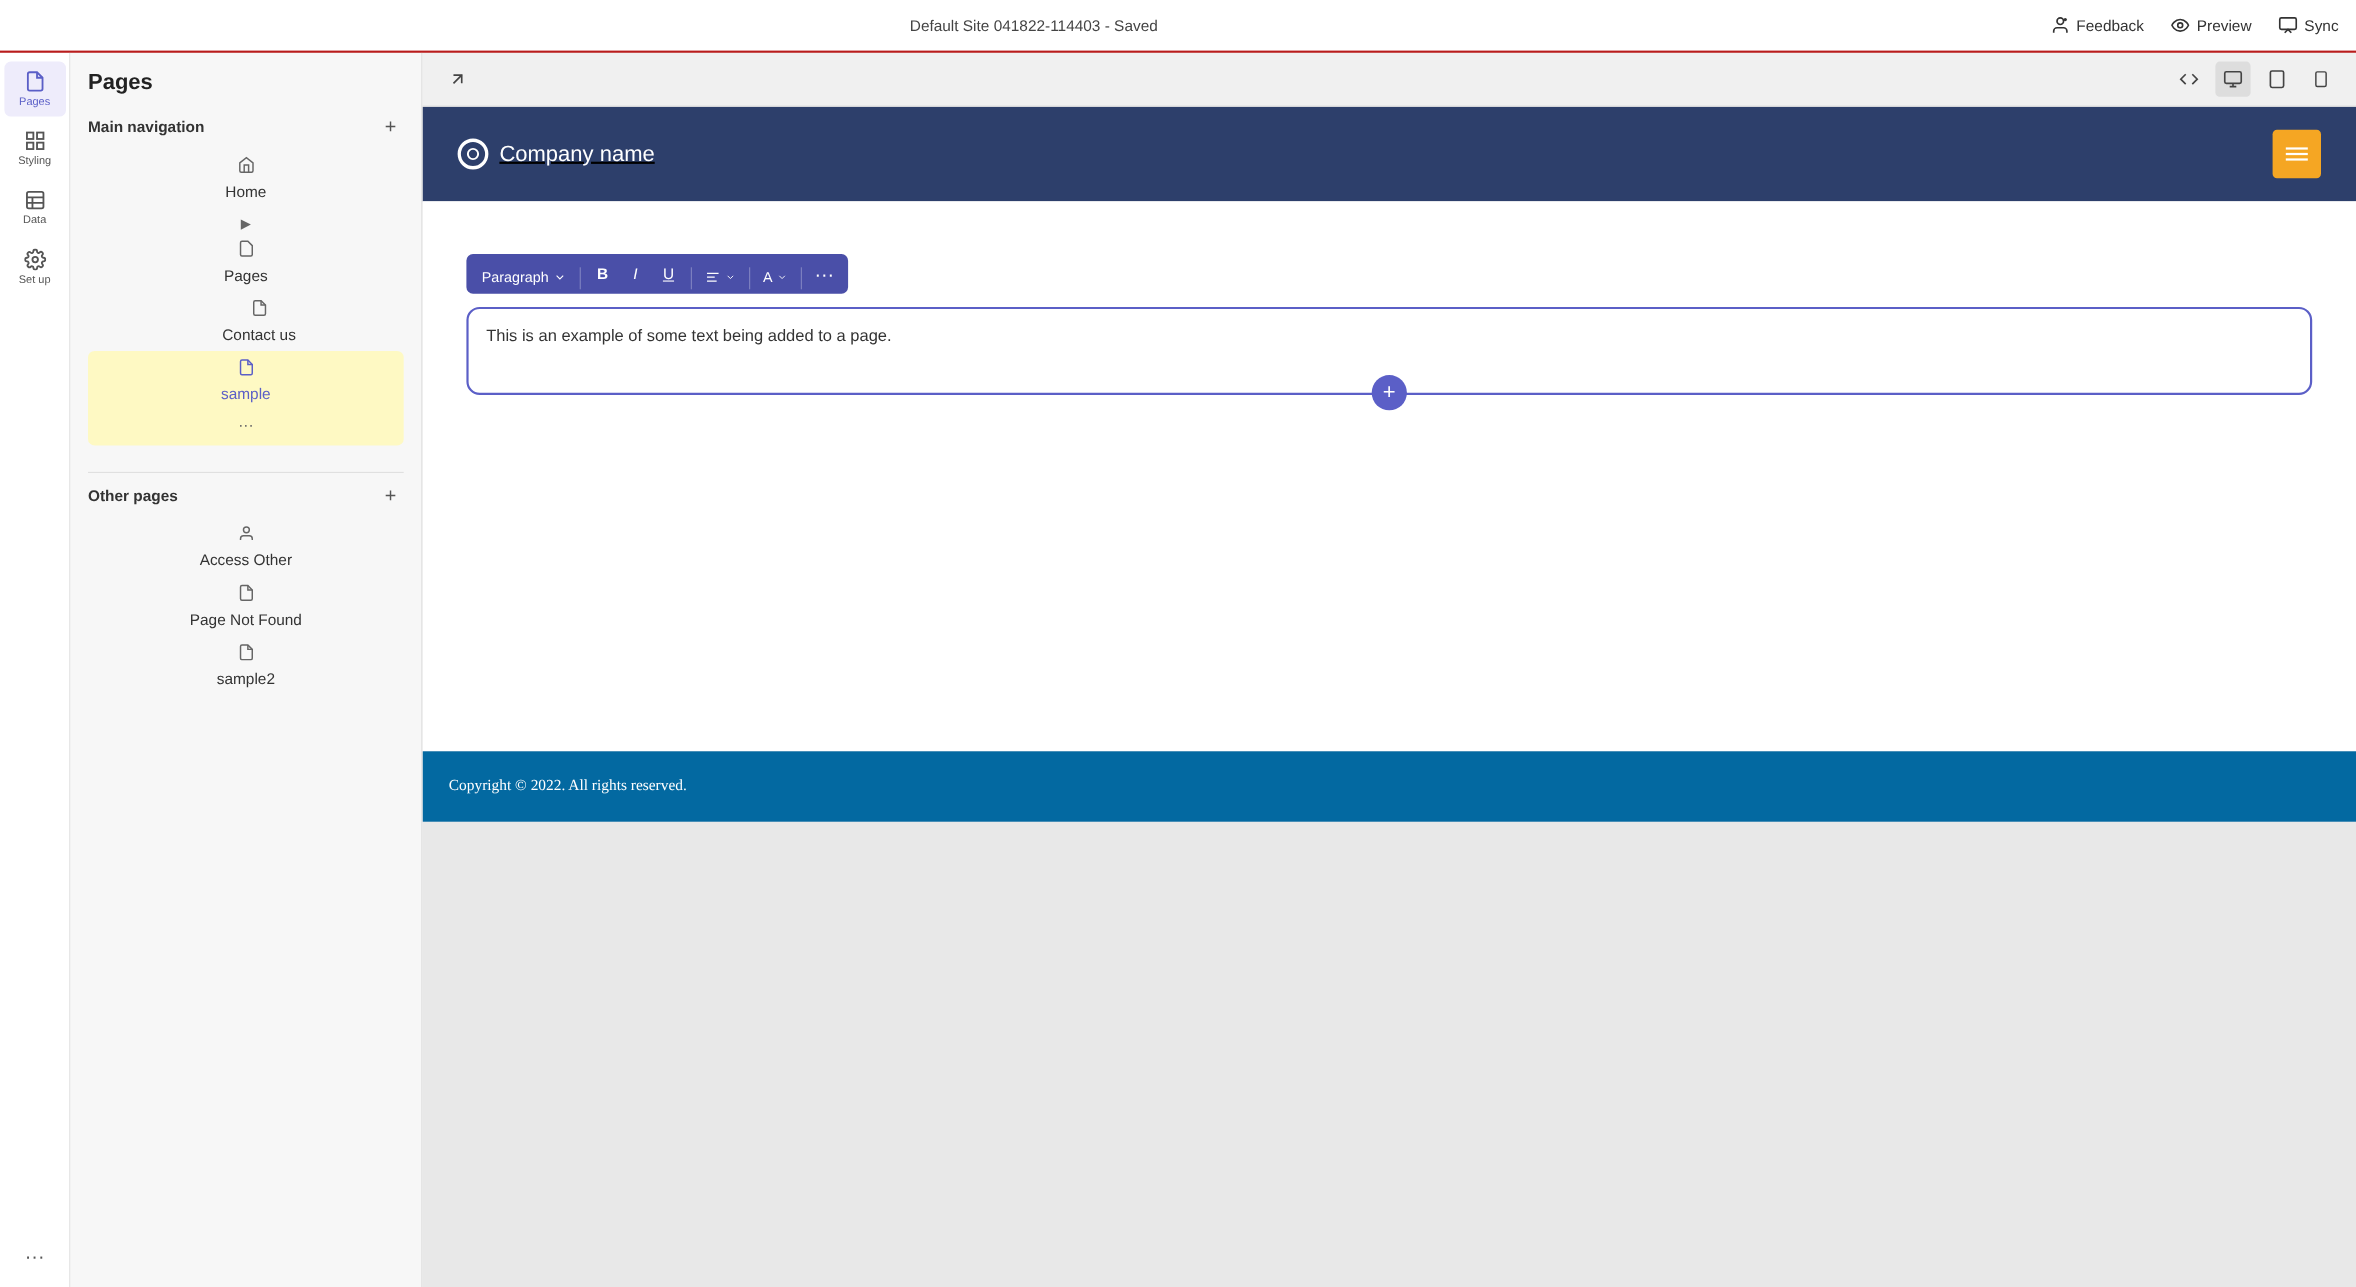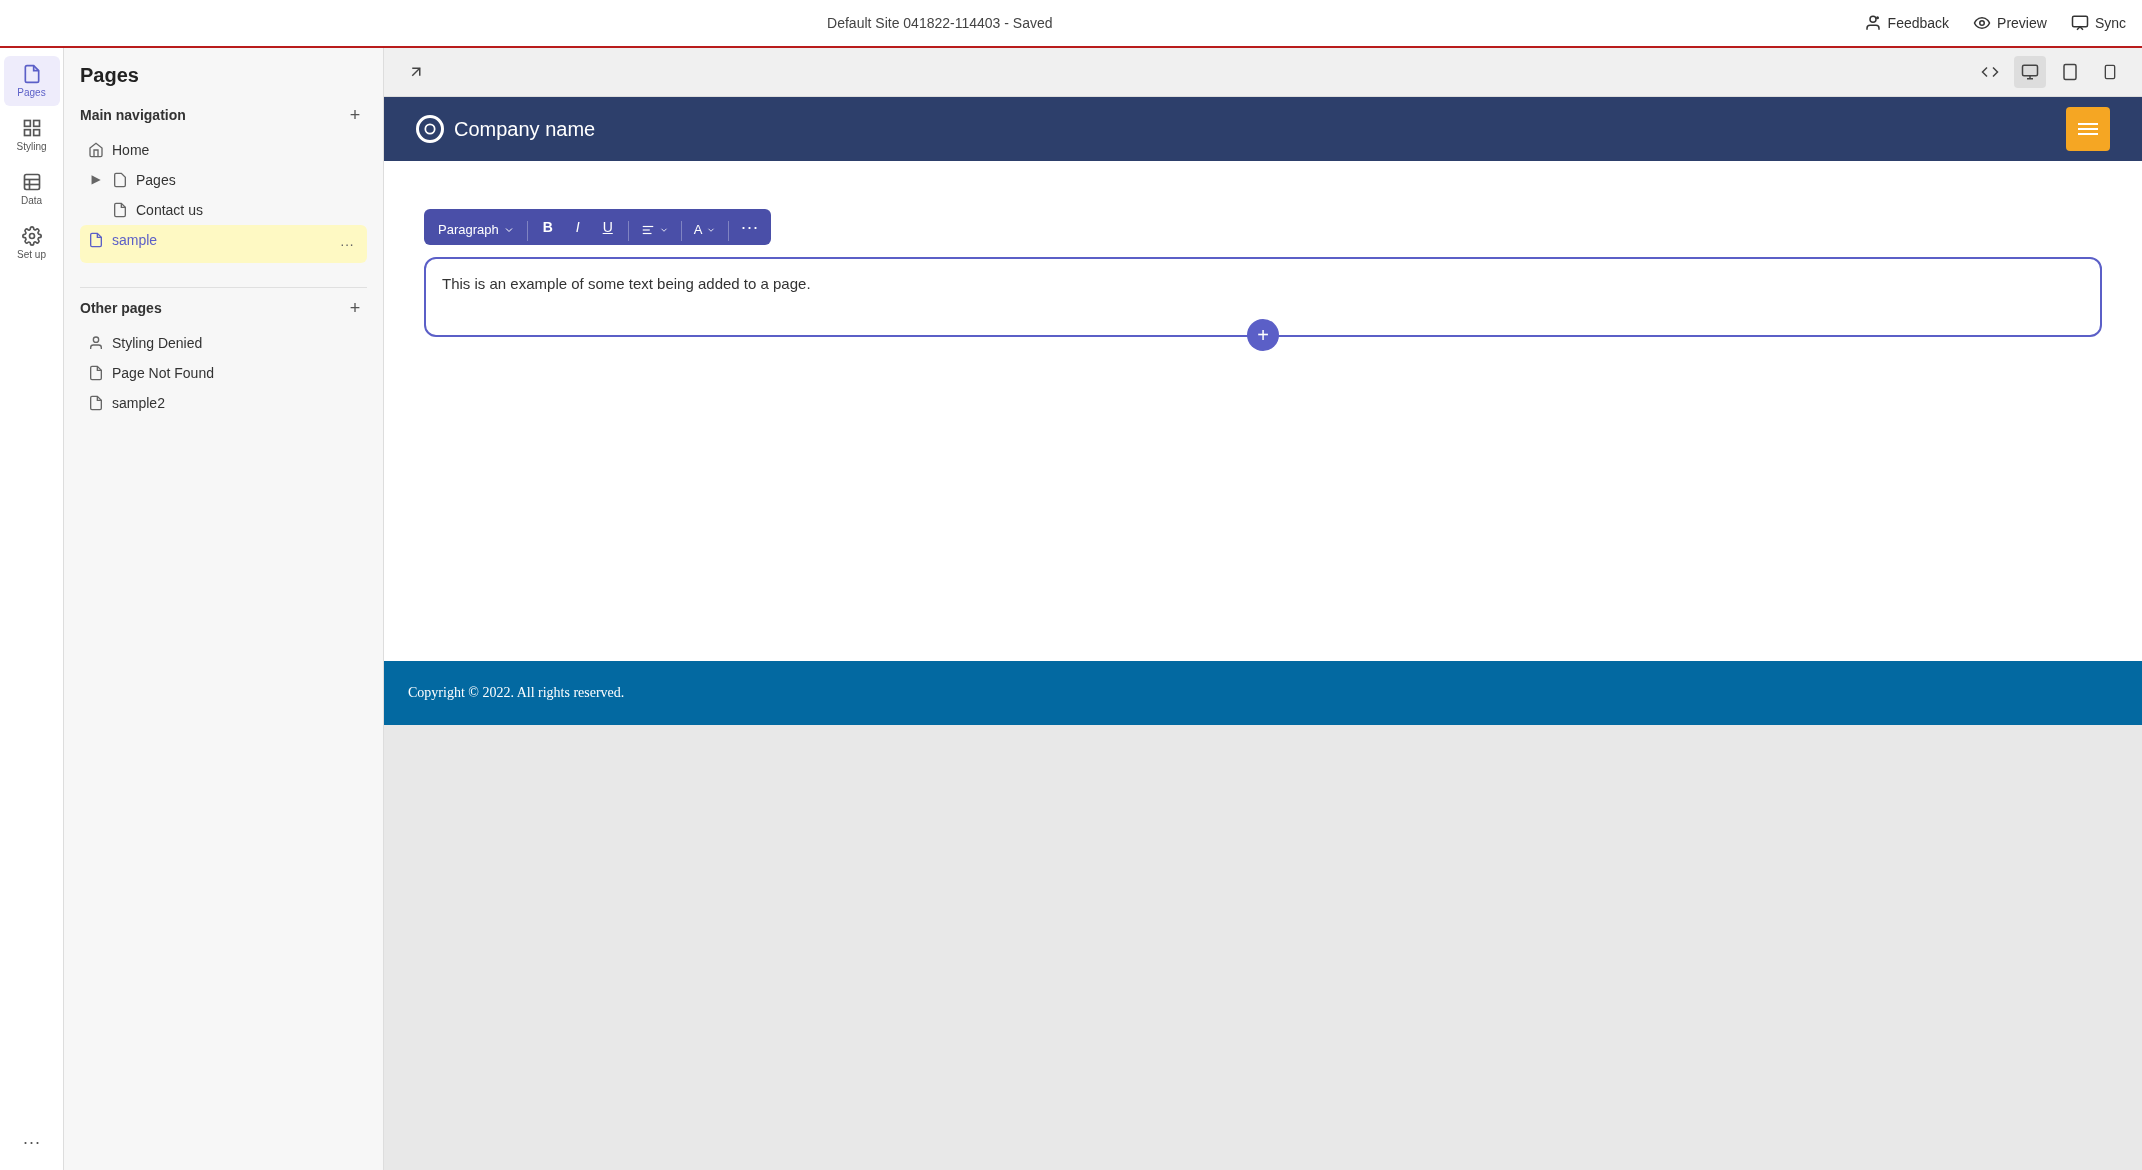--- a/index.html
+++ b/index.html
@@ -56,23 +56,23 @@
       display: flex; align-items: center; justify-content: space-between;
       font-size: 14px; font-weight: 600; color: #333; margin-bottom: 8px;
     }
     .nav-section-add {
       width: 24px; height: 24px; border-radius: 4px; border: none;
       background: none; cursor: pointer; color: #555; font-size: 18px;
       display: flex; align-items: center; justify-content: center;
     }
 
     .nav-item {
-      display: flex; align-items: flex-start; gap: 8px;
+      display: flex; align-items: center; gap: 8px;
       padding: 7px 8px; border-radius: 6px; cursor: pointer;
-      font-size: 14px; color: #333;
+      font-size: 14px; color: #333; flex-direction: column;
     }
     .nav-item.active { background: #fef9c3; color: #5b5fc7; }
     .nav-item-icon { width: 16px; height: 16px; flex-shrink: 0; color: #666; }
     .nav-item.active .nav-item-icon { color: #5b5fc7; }
     .nav-item-label { flex: 1; }
     .nav-item-more {
       width: 24px; height: 24px; display: flex; align-items: center; justify-content: center;
       border-radius: 4px; font-size: 14px; color: #666; cursor: pointer;
     }
 
@@ -115,21 +115,21 @@
       flex: 1; overflow-y: auto; position: relative;
     }
 
     
     .website-preview {
       min-height: 100%;
       background: #e8e8e8;
     }
     .site-header {
       background: #2d3f6b; display: flex; align-items: center;
-      justify-content: space-between; padding: 0 32px; height: 64px;
+      justify-content: space-between; padding: 0 32px; height: 86px; text-decoration: underline;
     }
     .site-header-logo { display: flex; align-items: center; gap: 10px; color: #fff; font-size: 20px; font-weight: 500; }
     .site-header-logo-icon {
       width: 28px; height: 28px; border-radius: 50%;
       border: 3px solid #fff; background: #2d3f6b;
       display: flex; align-items: center; justify-content: center; position: relative;
     }
     .site-header-menu-btn {
       background: #f5a623; border: none; width: 44px; height: 44px;
       border-radius: 4px; cursor: pointer; display: flex; align-items: center; justify-content: center;
@@ -297,21 +297,21 @@
       <div class="nav-section-header">
         <span>Other pages</span>
         <button class="nav-section-add">+</button>
       </div>
 
       <div class="nav-item">
         <svg class="nav-item-icon" viewBox="0 0 24 24" fill="none" stroke="currentColor" stroke-width="2">
             <path d="M20 21v-2a4 4 0 0 0-4-4H8a4 4 0 0 0-4 4v2"></path>
             <circle cx="12" cy="7" r="4"></circle>
           </svg>
-        <span class="nav-item-label">Styling Denied</span>
+        <span class="nav-item-label">Access Other</span>
       </div>
 
       <div class="nav-item">
         <svg class="nav-item-icon" viewBox="0 0 24 24" fill="none" stroke="currentColor" stroke-width="2">
             <path d="M14 2H6a2 2 0 0 0-2 2v16a2 2 0 0 0 2 2h12a2 2 0 0 0 2-2V8z"></path>
             <polyline points="14 2 14 8 20 8"></polyline>
           </svg>
         <span class="nav-item-label">Page Not Found</span>
       </div>
 

